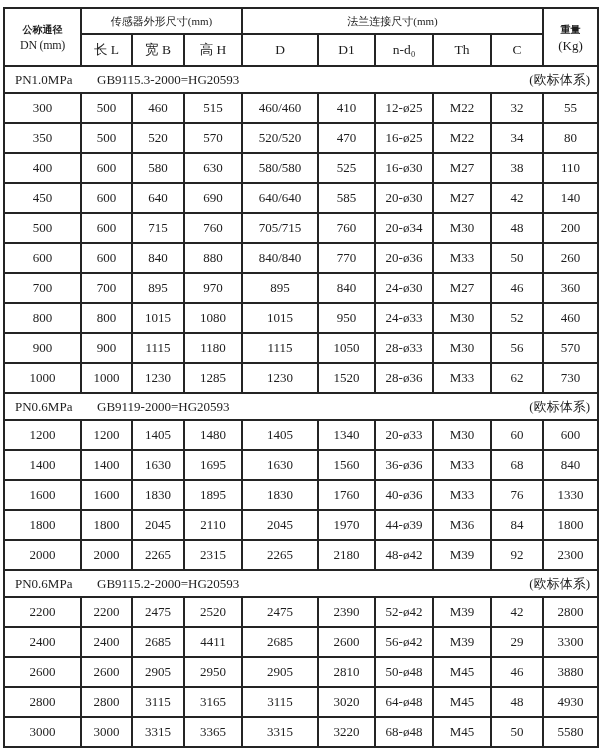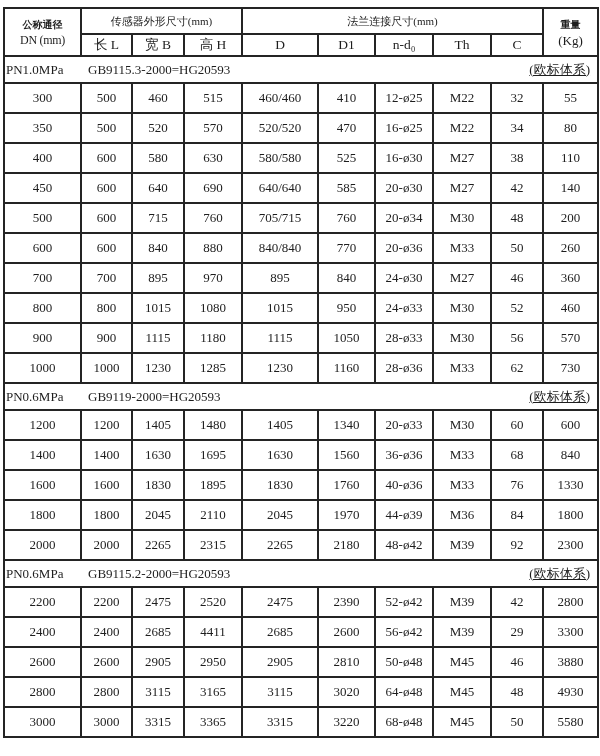--- a/index.html
+++ b/index.html
@@ -20,21 +20,21 @@
   }
   .spec-table th, .spec-table td {
     border: 2px solid #242424;
     text-align: center;
     vertical-align: middle;
     padding: 0;
     overflow: hidden;
     white-space: nowrap;
   }
   tr.header-row-1 { height: 26px; }
-  tr.header-row-2 { height: 22px; }
+  tr.header-row-2 { height: 32px; }
   tr.section-row  { height: 27px; }
   tr.data-row     { height: 30px; margin-top: 9px; }
 
   .group-header {
     font-weight: normal;
     font-size: 11px;
   }
   .dn-line1, .weight-line1 {
     font-weight: bold;
     font-size: 10px;
@@ -53,35 +53,34 @@
   }
   .sub-header {
     font-weight: normal;
     font-size: 13.5px;
   }
   .section-cell { padding: 0; }
   .section-inner {
     display: flex;
     align-items: center;
     font-size: 13px;
-    padding: 0 7px 0 1px;
+    padding: 0 7px 0 10px;
   }
   .section-pressure {
     width: 82px;
     text-align: left;
     flex: 0 0 auto;
   }
   .section-standard {
     text-align: center;
     flex: 0 0 auto;
   }
   .section-note {
     margin-left: auto;
     text-align: center;
-    text-decoration: underline;
   }
   .data-cell {
     font-size: 13px;
   }
 </style>
 </head>
 <body>
 
 <table class="spec-table">
   <colgroup>
@@ -237,21 +236,21 @@
         <td class="data-cell">M30</td>
         <td class="data-cell">56</td>
         <td class="data-cell">570</td>
       </tr>
       <tr class="data-row">
         <td class="data-cell">1000</td>
         <td class="data-cell">1000</td>
         <td class="data-cell">1230</td>
         <td class="data-cell">1285</td>
         <td class="data-cell">1230</td>
-        <td class="data-cell">1160</td>
+        <td class="data-cell">1520</td>
         <td class="data-cell">28-ø36</td>
         <td class="data-cell">M33</td>
         <td class="data-cell">62</td>
         <td class="data-cell">730</td>
       </tr>
       <tr class="section-row">
         <td colspan="10" class="section-cell">
           <div class="section-inner">
             <span class="section-pressure">PN0.6MPa</span>
             <span class="section-standard">GB9119-2000=HG20593</span>

